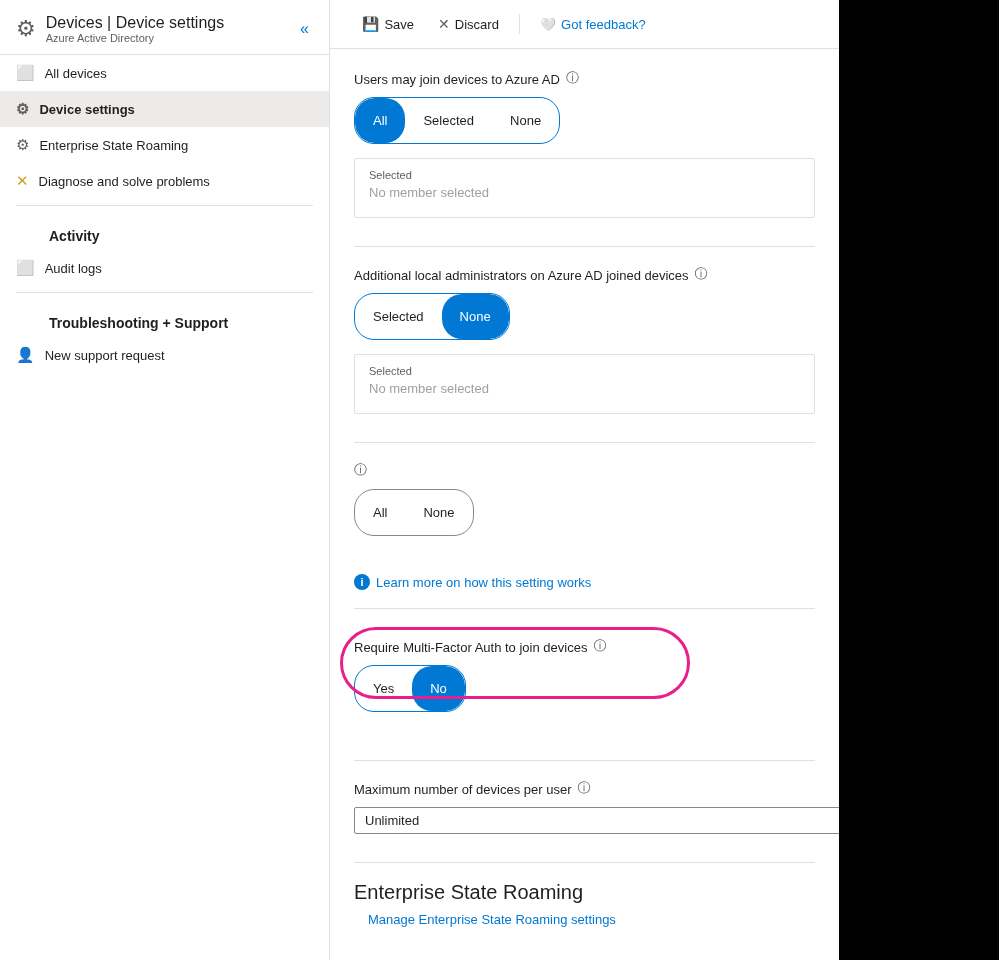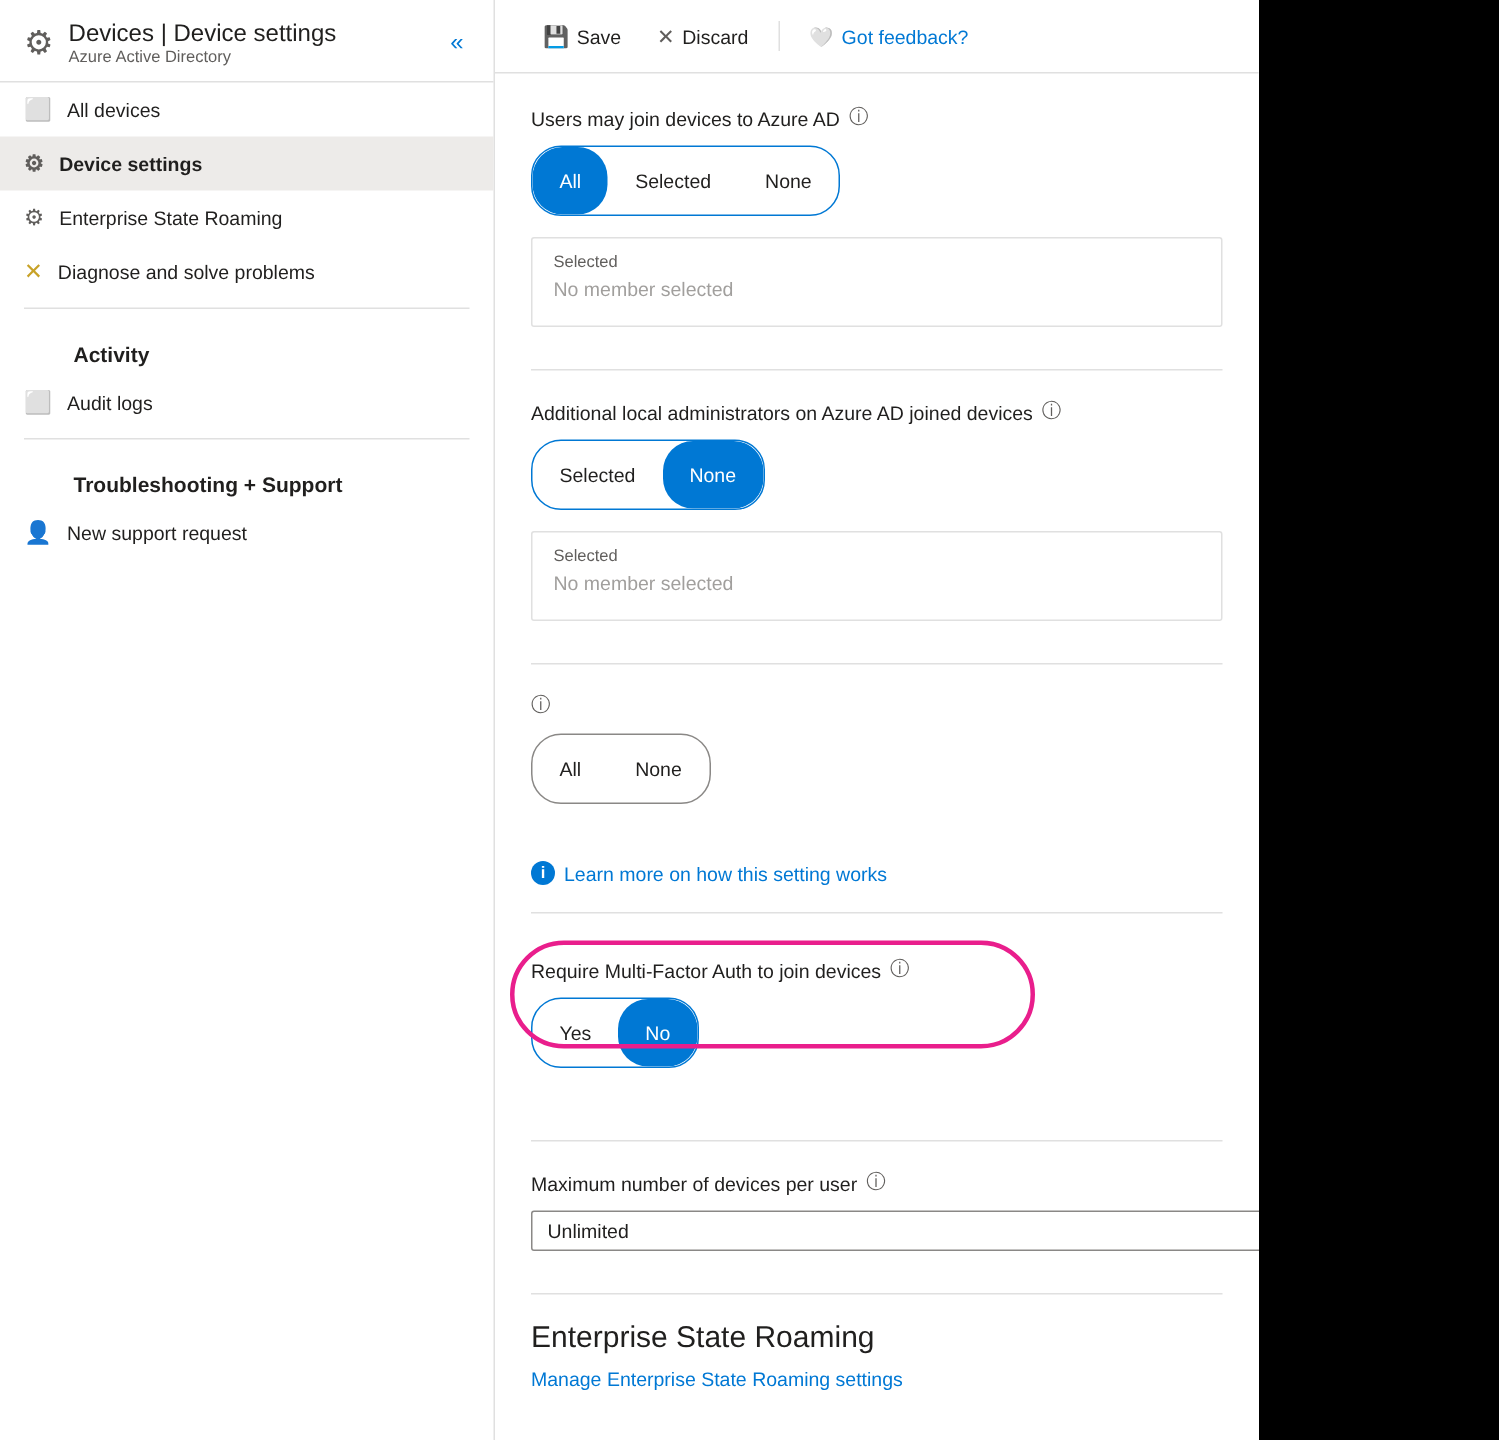--- a/index.html
+++ b/index.html
@@ -247,20 +247,21 @@
       font-size: 20px;
       font-weight: 300;
       color: #201f1e;
       margin-bottom: 8px;
     }
     .enterprise-link {
       color: #0078d4;
       font-size: 13px;
       text-decoration: none;
       cursor: pointer;
+      margin-left: 14px;
     }
 
     
     .right-overlay {
       width: 160px;
       min-width: 160px;
       background: #000;
     }
   </style>
 </head>

